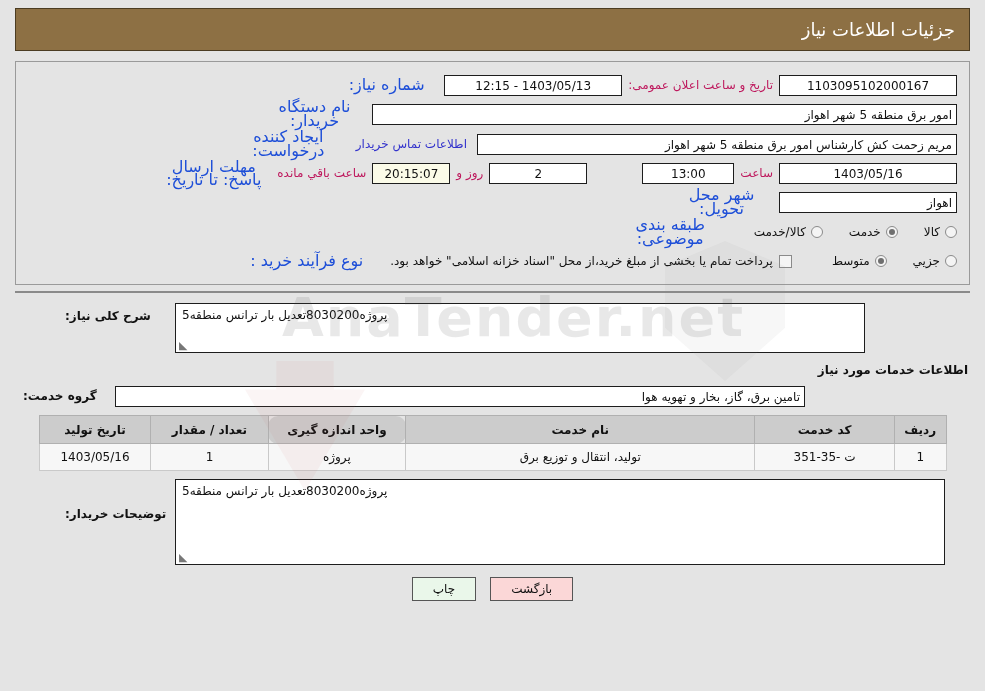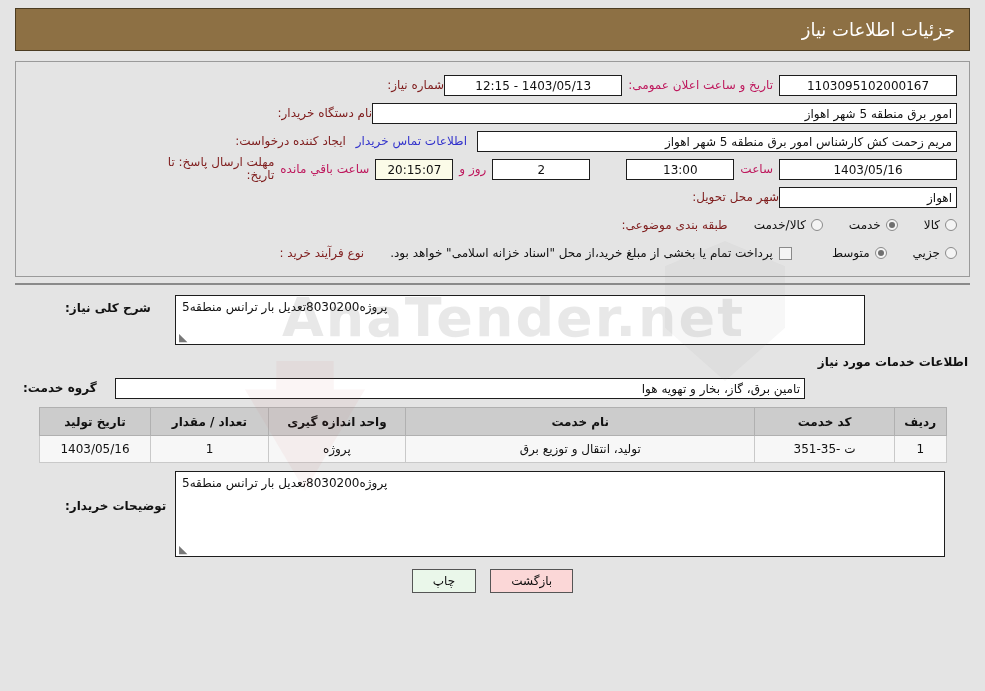--- a/index.html
+++ b/index.html
@@ -54,24 +54,24 @@
   
   .row {
     display: flex;
     align-items: center;
     justify-content: flex-start;
     min-height: 26px;
     margin-bottom: 2px;
   }
   .lbl {
     flex: 0 0 115px;
-    text-align: right;
+    text-align: center;
     padding-left: 6px;
-    font-size: 12px;
-    color: #7f1d1d;
+    font-size: 16px;
+    color: #1d4ed8;
     line-height: 14px;
     order: 99;
   }
   .lbl.two-line { line-height: 13px; }
 
   .fld {
     background: #ffffff;
     border: 1px solid #1d1d1d;
     height: 21px;
     line-height: 21px;
@@ -84,21 +84,21 @@
     white-space: nowrap;
   }
   .fld.rt { text-align: right; }
   .fld.countdown { background: #fbfbe8; }
 
   .w-need-no   { width: 178px; }
   .w-date-pub  { width: 178px; }
   .w-org       { width: 585px; }
   .w-creator   { width: 480px; padding-left: 9px; }
   .w-date      { width: 178px; }
-  .w-time      { width: 108px; }
+  .w-time      { width: 92px; margin-left: 19px; }
   .w-days      { width: 98px; }
   .w-clock     { width: 78px; }
   .w-province  { width: 178px; }
   .w-city      { width: 178px; }
 
   .inline-txt {
     font-size: 12px;
     color: #be185d;
     padding: 0 6px;
     white-space: nowrap;
@@ -215,21 +215,21 @@
     color: #111;
     height: 26px;
     padding: 0 6px;
     text-align: center;
     white-space: nowrap;
   }
 
   .col-radif { width: 40px; }
   .col-code  { width: 140px; }
   .col-name  { width: 380px; }
-  .col-unit  { width: 130px; }
+  .col-unit  { width: 130px; border-radius: 10px; }
   .col-qty   { width: 110px; }
   .col-date  { width: 105px; }
 
   
   .footer {
     display: flex;
     justify-content: center;
     align-items: center;
     gap: 14px;
     margin-top: 12px;

